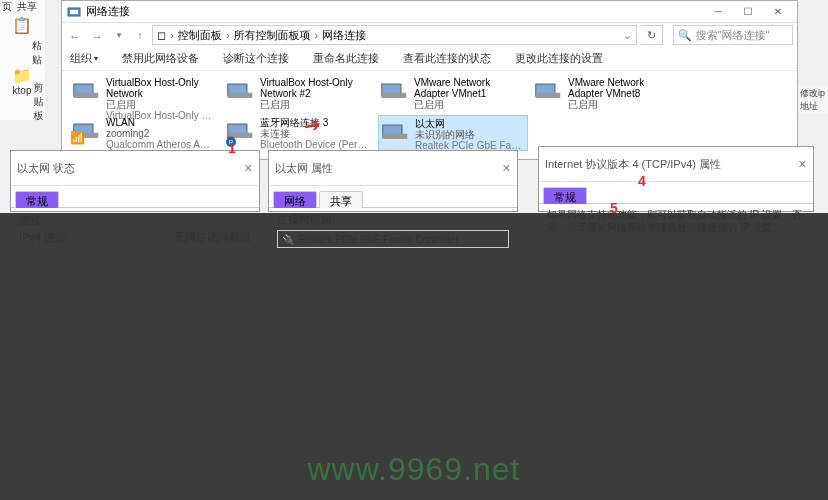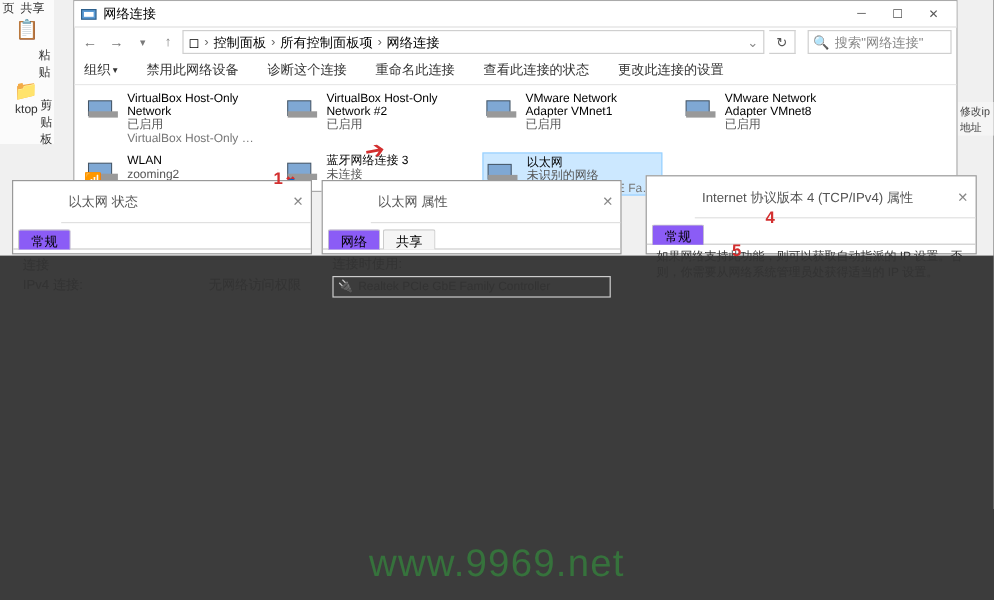--- a/index.html
+++ b/index.html
@@ -24,39 +24,39 @@
     .nav-arrow { width: 18px; height: 18px; display: flex; align-items: center; justify-content: center; color: #7a7a7a; font-size: 12px; }
     .nav-up { width: 16px; height: 16px; color: #7a7a7a; font-size: 11px; display: flex; align-items: center; justify-content: center; }
     .breadcrumb { flex: 1; border: 1px solid #cfcfcf; height: 20px; display: flex; align-items: center; padding: 0 4px; gap: 4px; font-size: 11px; color: #000; }
     .bc-sep { color: #666; }
     .refresh-btn { width: 22px; height: 20px; border: 1px solid #cfcfcf; border-left: none; display: flex; align-items: center; justify-content: center; color: #555; font-size: 11px; }
     .search-box { width: 120px; height: 20px; border: 1px solid #cfcfcf; display: flex; align-items: center; padding: 0 4px; gap: 4px; margin-left: 6px; color: #888; font-size: 11px; }
     
     .toolbar { height: 24px; display: flex; align-items: center; padding: 0 8px; gap: 24px; font-size: 11px; color: #333; border-bottom: 1px solid #e8e8e8; }
     .tb-item { display: flex; align-items: center; gap: 2px; }
     
-    .items-area { display: flex; flex-wrap: wrap; padding: 4px 8px; gap: 16px; }
+    .items-area { display: flex; flex-wrap: wrap; padding: 4px 8px; gap: 4px; }
     .adapter { width: 150px; height: 36px; display: flex; align-items: flex-start; padding: 2px; gap: 6px; position: relative; }
     .adapter.selected { background: #cce8ff; border: 1px solid #99d1ff; }
     .adapter-icon { width: 28px; height: 28px; position: relative; }
     .adapter-info { display: flex; flex-direction: column; font-size: 10px; color: #000; line-height: 1.1; }
     .adapter-name { color: #000; }
     .adapter-status { color: #555; }
     .adapter-desc { color: #777; white-space: nowrap; overflow: hidden; text-overflow: ellipsis; max-width: 110px; }
     
     .arrow-red { position: absolute; top: 113px; left: 304px; font-size: 20px; color: #d32f2f; transform: rotate(-10deg); pointer-events: none; z-index: 5; }
     .annot-1 { position: absolute; top: 140px; left: 228px; color: #d32f2f; font-size: 14px; font-weight: bold; z-index: 5; }
     .annot-4 { position: absolute; top: 173px; left: 638px; color: #d32f2f; font-size: 14px; font-weight: bold; z-index: 5; }
     .annot-5 { position: absolute; top: 200px; left: 610px; color: #d32f2f; font-size: 14px; font-weight: bold; z-index: 5; }
     
     .dialog { position: absolute; background: #fff; border: 1px solid #999; z-index: 3; }
     .dlg-status { top: 150px; left: 10px; width: 250px; height: 62px; }
     .dlg-props { top: 150px; left: 268px; width: 250px; height: 62px; }
     .dlg-tcpip { top: 146px; left: 538px; width: 276px; height: 66px; }
-    .dlg-title { height: 20px; display: flex; align-items: center; padding: 17px 6px; font-size: 11px; color: #555; border-bottom: 1px solid #e0e0e0; margin-left: 40px; }
+    .dlg-title { height: 20px; display: flex; align-items: center; padding: 17px 6px; font-size: 11px; color: #555; border-bottom: 1px solid #e0e0e0; }
     .dlg-close { margin-left: auto; color: #888; font-size: 11px; }
     .tabs { display: flex; height: 22px; border-bottom: 1px solid #ccc; padding-left: 4px; padding-top: 4px; gap: 2px; }
     .tab { padding: 2px 10px; font-size: 11px; background: #8b5cf6; border: 1px solid #ccc; border-bottom: none; border-radius: 2px 2px 0 0; position: relative; top: 1px; }
     .dlg-body { padding: 4px 8px; font-size: 11px; color: #333; }
     .status-row { display: flex; justify-content: space-between; padding: 1px 0; }
     .props-label { font-size: 11px; color: #333; margin-bottom: 3px; }
     .props-box { border: 1px solid #ccc; height: 18px; padding: 1px 4px; display: flex; align-items: center; gap: 4px; font-size: 10px; }
     
     .desktop-item { position: absolute; top: 66px; left: 2px; font-size: 10px; color: #333; z-index: 1; text-align: center; width: 40px; }
     

